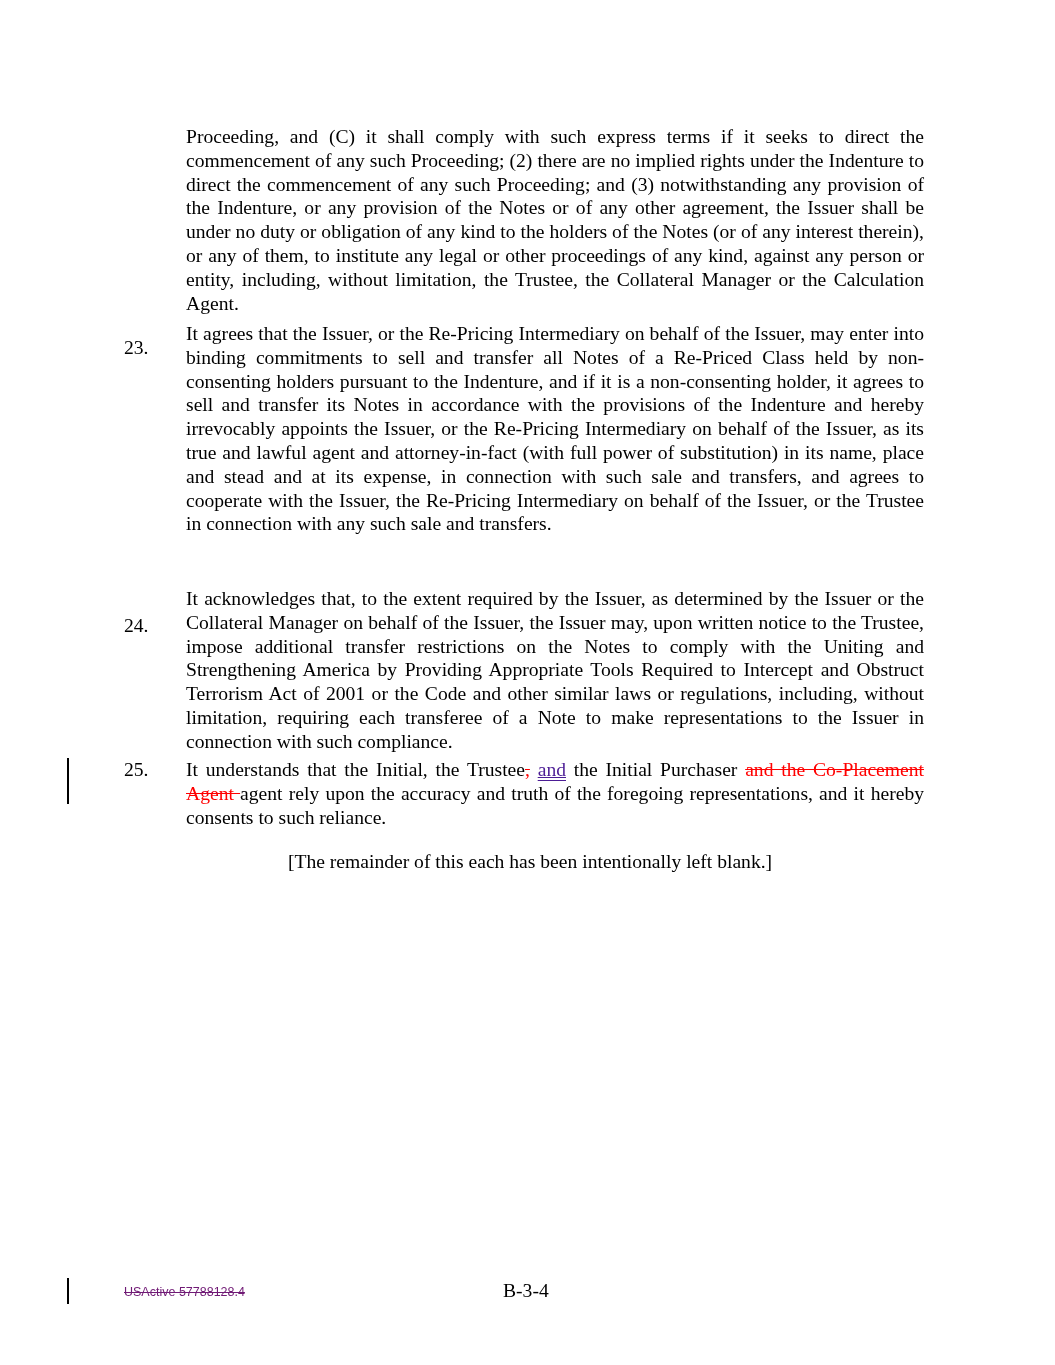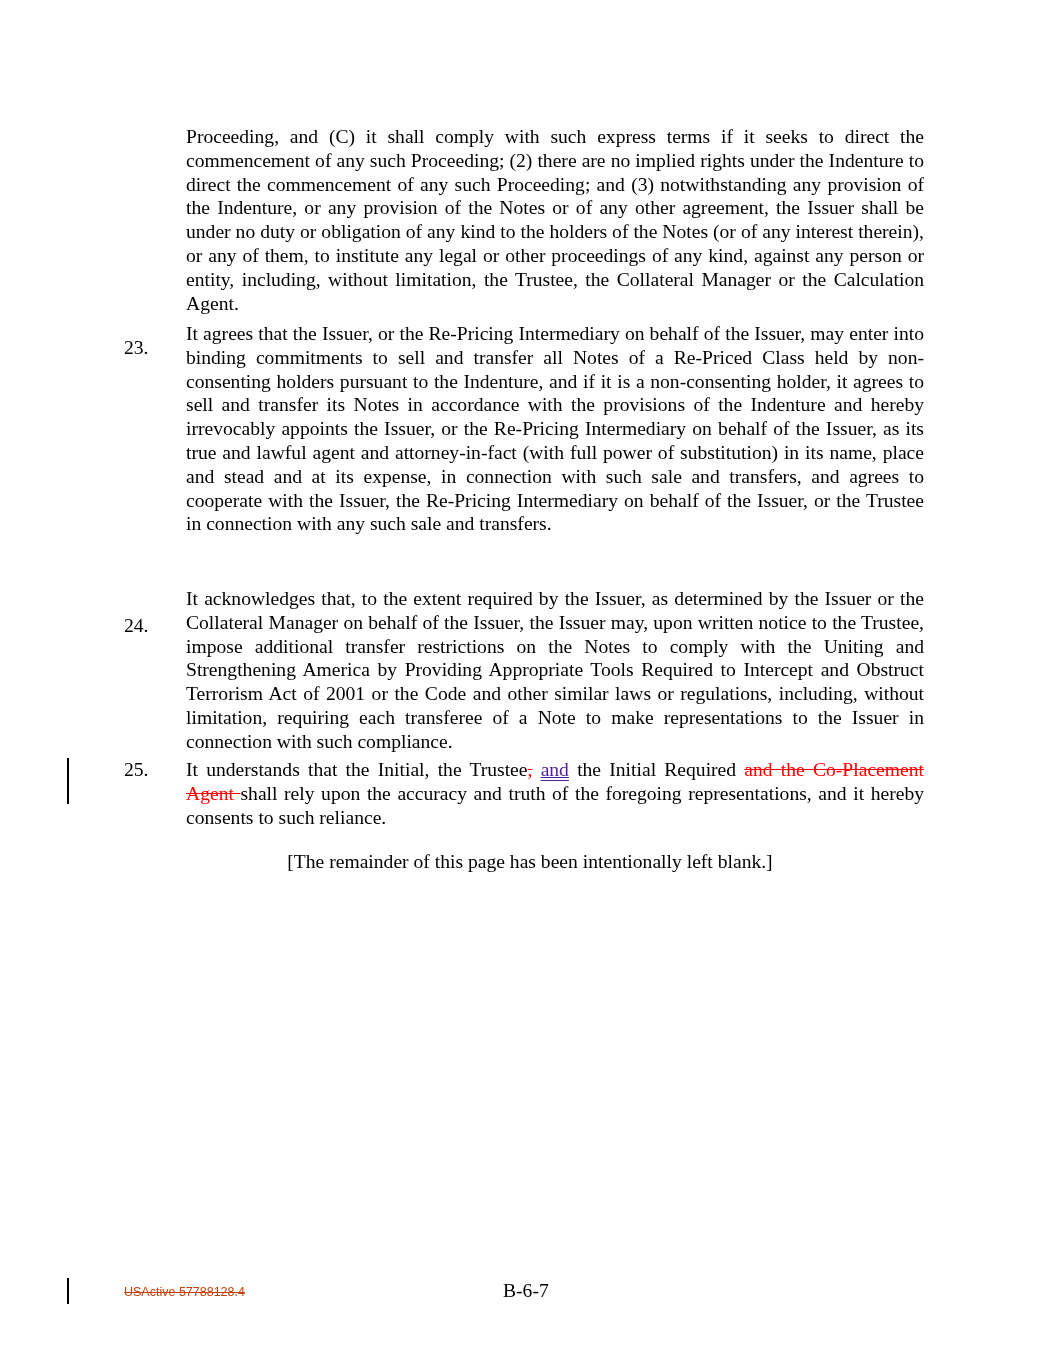--- a/index.html
+++ b/index.html
@@ -17,38 +17,38 @@
   .p25 { top: 758px; }
   .n25 { top: 758px; font-family: Liberation Serif, serif; }
   .del { color: #ff0000; text-decoration: line-through; }
   .ins { color: #4c1d95; text-decoration: underline double; }
   .changebar { position: absolute; left: 67px; width: 2px; background: #000; }
   .cb1 { top: 758px; height: 46px; }
   .cb2 { top: 1278px; height: 26px; }
   .closing { position: absolute; top: 850px; left: 0; width: 1055px; text-align: center;
              padding-left: 5px; box-sizing: border-box; line-height: 24px; }
   .footer-id { position: absolute; left: 124px; top: 1285px; font-family: "Liberation Sans", sans-serif;
-               font-size: 12.5px; color: #c2410c; text-decoration: line-through; text-align: center; }
+               font-size: 12.5px; color: #701a75; text-decoration: line-through; text-align: center; }
   .pagenum { position: absolute; left: 503px; top: 1280px; font-size: 19.6px; }
 </style>
 </head>
 <body>
 
 <div class="page">
 
   <div class="block cont">Proceeding, and (C) it shall comply with such express terms if it seeks to direct the commencement of any such Proceeding; (2) there are no implied rights under the Indenture to direct the commencement of any such Proceeding; and (3) notwithstanding any provision of the Indenture, or any provision of the Notes or of any other agreement, the Issuer shall be under no duty or obligation of any kind to the holders of the Notes (or of any interest therein), or any of them, to institute any legal or other proceedings of any kind, against any person or entity, including, without limitation, the Trustee, the Collateral Manager or the Calculation Agent.</div>
 
   <div class="num n23">23.</div>
   <div class="block p23">It agrees that the Issuer, or the Re-Pricing Intermediary on behalf of the Issuer, may enter into binding commitments to sell and transfer all Notes of a Re-Priced Class held by non-consenting holders pursuant to the Indenture, and if it is a non-consenting holder, it agrees to sell and transfer its Notes in accordance with the provisions of the Indenture and hereby irrevocably appoints the Issuer, or the Re-Pricing Intermediary on behalf of the Issuer, as its true and lawful agent and attorney-in-fact (with full power of substitution) in its name, place and stead and at its expense, in connection with such sale and transfers, and agrees to cooperate with the Issuer, the Re-Pricing Intermediary on behalf of the Issuer, or the Trustee in connection with any such sale and transfers.</div>
 
   <div class="num n24">24.</div>
   <div class="block p24">It acknowledges that, to the extent required by the Issuer, as determined by the Issuer or the Collateral Manager on behalf of the Issuer, the Issuer may, upon written notice to the Trustee, impose additional transfer restrictions on the Notes to comply with the Uniting and Strengthening America by Providing Appropriate Tools Required to Intercept and Obstruct Terrorism Act of 2001 or the Code and other similar laws or regulations, including, without limitation, requiring each transferee of a Note to make representations to the Issuer in connection with such compliance.</div>
 
   <div class="changebar cb1"></div>
   <div class="num n25">25.</div>
-  <div class="block p25"><span>It understands that the Initial, the Trustee</span><span class="del">,</span><span> </span><span class="ins">and</span><span> the Initial Required </span><span class="del">and the Co-Placement Agent </span><span>shall rely upon the accuracy and truth of the foregoing representations, and it hereby consents to such reliance.</span></div>
+  <div class="block p25"><span>It understands that the Initial, the Trustee</span><span class="del">,</span><span> </span><span class="ins">and</span><span> the Initial Purchaser </span><span class="del">and the Co-Placement Agent </span><span>agent rely upon the accuracy and truth of the foregoing representations, and it hereby consents to such reliance.</span></div>
 
-  <div class="closing">[The remainder of this page has been intentionally left blank.]</div>
+  <div class="closing">[The remainder of this each has been intentionally left blank.]</div>
 
   <div class="changebar cb2"></div>
   <div class="footer-id">USActive 57788128.4</div>
-  <div class="pagenum">B-6-7</div>
+  <div class="pagenum">B-3-4</div>
 </div>
 
 </body></html>

